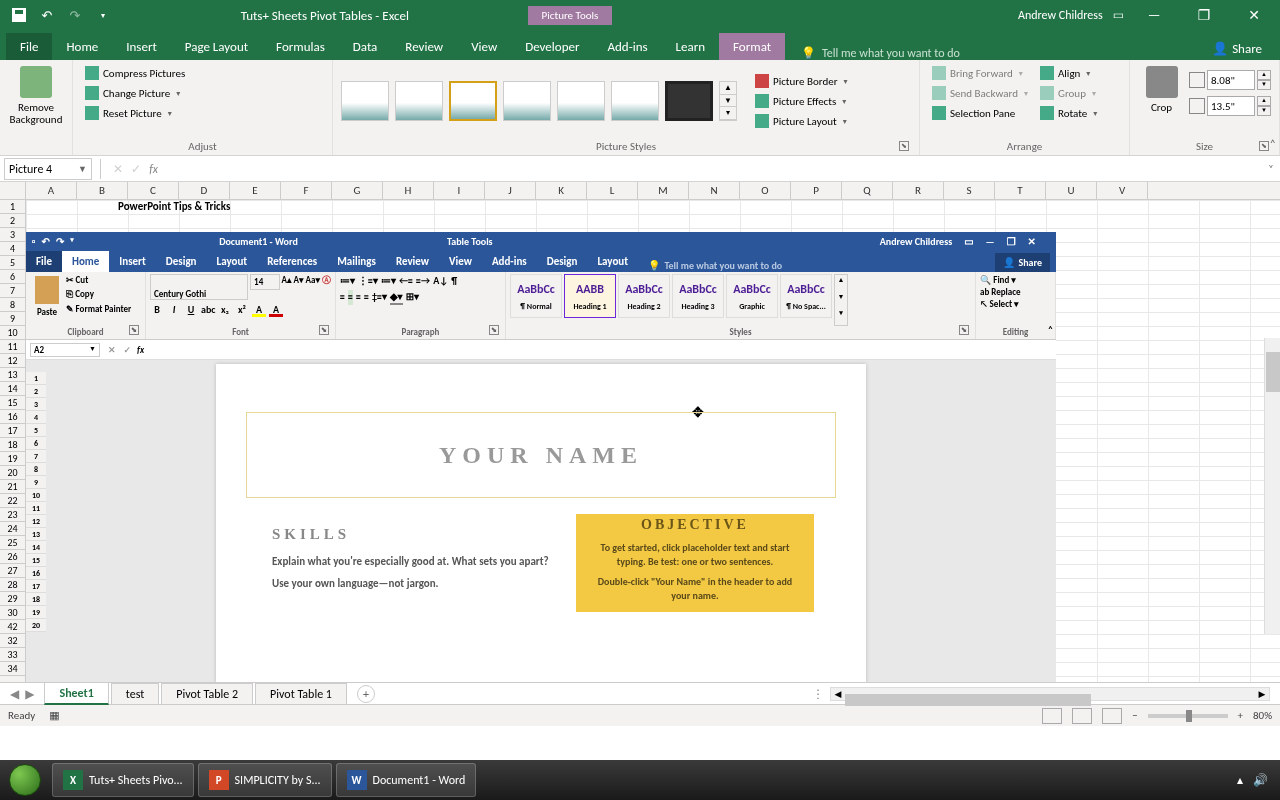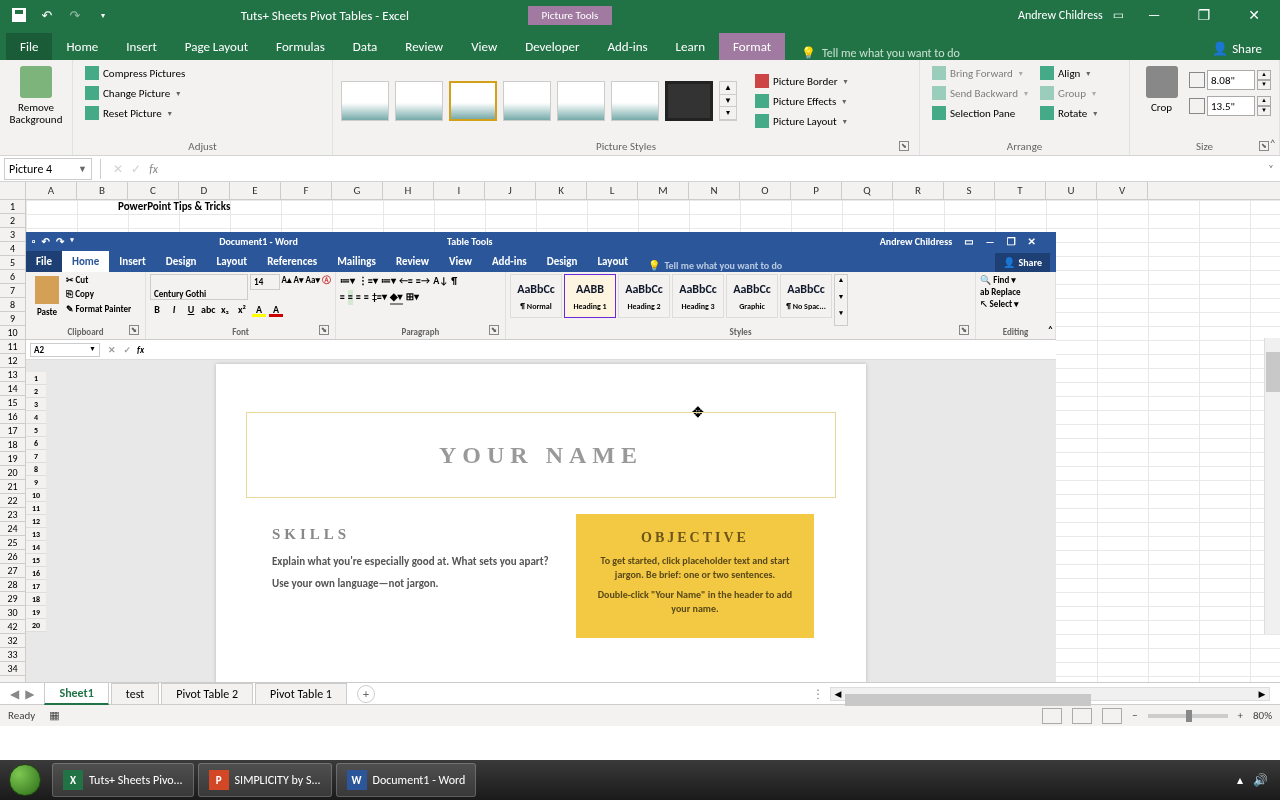--- a/index.html
+++ b/index.html
@@ -106,38 +106,38 @@
 
 .font-row1 { display: flex; gap: 2px; margin-bottom: 3px; }
 .font-name { width: 100px; height: 16px; border: 1px solid #ccc; font-size: 9px; padding: 12px 3px; line-height: 14px; }
 .font-size { width: 30px; height: 16px; border: 1px solid #ccc; font-size: 9px; padding: 0 3px; line-height: 14px; }
 .font-row2 { display: flex; gap: 3px; font-size: 10px; }
 .font-row2 span { width: 14px; height: 14px; text-align: center; cursor: pointer; }
 
 .styles-gallery { display: flex; gap: 2px; }
 .style-box { width: 52px; height: 44px; border: 1px solid #ddd; text-align: center; font-size: 8px; cursor: pointer; padding-top: 2px; }
 .style-box.sel { border: 1px solid #6d28d9; background: #fdf5e0; }
-.style-sample { font-size: 12px; color: #0f172a; height: 24px; line-height: 24px; }
+.style-sample { font-size: 12px; color: #4c1d95; height: 24px; line-height: 24px; }
 
 .word-collapse { position: absolute; right: 3px; bottom: 3px; font-size: 10px; cursor: pointer; }
 
 .word-subbar { height: 20px; background: #fff; border-bottom: 1px solid #ddd; display: flex; align-items: center; font-size: 9px; }
 .word-namebox { width: 70px; border: 1px solid #ccc; height: 14px; margin-left: 4px; padding: 0 3px; display: flex; }
 .word-namebox span:last-child { margin-left: auto; font-size: 7px; }
 
 .word-doc { flex: 1; background: #e8e8e8; position: relative; height: 324px; }
 .word-rowh { position: absolute; left: 0; top: 12px; width: 20px; background: #f3f2f1; font-size: 8px; }
 .word-rowh div { height: 13px; border-bottom: 1px solid #ddd; text-align: center; line-height: 13px; }
 .word-page { position: absolute; left: 190px; top: 4px; width: 650px; height: 320px; background: #fff; box-shadow: 0 0 4px rgba(0,0,0,0.2); }
 .move-cursor { position: absolute; left: 476px; top: 40px; font-size: 14px; }
 .name-block { position: absolute; left: 30px; top: 48px; right: 30px; height: 86px; border: 1px solid #e8d898; display: flex; align-items: center; justify-content: center; font-size: 24px; letter-spacing: 6px; color: #999; font-family: Georgia, serif; }
 .skills-block { position: absolute; left: 56px; top: 162px; width: 290px; text-align: left; }
 .skills-title { font-size: 15px; letter-spacing: 4px; color: #888; font-family: Georgia, serif; margin-bottom: 8px; }
 .skills-text { font-size: 11px; color: #555; line-height: 22px; }
-.obj-block { position: absolute; left: 360px; top: 150px; width: 238px; background: #f3c843; padding: 16px 12px; text-align: center; }
+.obj-block { position: absolute; left: 360px; top: 150px; width: 238px; background: #f3c843; padding: 3px 12px; text-align: center; }
 .obj-title { font-size: 14px; letter-spacing: 3px; color: #6b5518; font-family: Georgia, serif; margin-bottom: 8px; }
 .obj-text { font-size: 10px; color: #5a4a1a; line-height: 14px; margin-bottom: 6px; }
 
 
 .sheet-tabs { height: 22px; background: #fff; border-top: 1px solid #ccc; display: flex; align-items: center; font-size: 12px; }
 .nav-arrows { display: flex; gap: 6px; padding: 0 10px; color: #888; }
 .nav-arrows span { cursor: pointer; }
 .sheet-tab { padding: 3px 14px; border: 1px solid #ccc; border-bottom: none; cursor: pointer; background: #f3f2f1; margin-right: 2px; }
 .sheet-tab.active { background: #fff; border-bottom: 2px solid #217346; font-weight: bold; color: #217346; }
 .add-sheet { width: 18px; height: 18px; border: 1px solid #ccc; border-radius: 50%; text-align: center; line-height: 16px; margin-left: 8px; cursor: pointer; color: #666; }
@@ -604,21 +604,21 @@
             </div>
           <div class="word-page">
             <div class="move-cursor">✥</div>
             <div class="name-block">YOUR NAME</div>
             <div class="skills-block">
               <div class="skills-title">SKILLS</div>
               <div class="skills-text">Explain what you're especially good at. What sets you apart? Use your own language—not jargon.</div>
             </div>
             <div class="obj-block">
               <div class="obj-title">OBJECTIVE</div>
-              <div class="obj-text">To get started, click placeholder text and start jargon. Be brief: one or two sentences.</div>
+              <div class="obj-text">To get started, click placeholder text and start typing. Be test: one or two sentences.</div>
               <div class="obj-text">Double-click "Your Name" in the header to add your name.</div>
             </div>
           </div>
         </div>
       </div>
     </div>
   </div>
   <div class="vscroll">
       <div class="vscroll-thumb"></div>
     </div>

